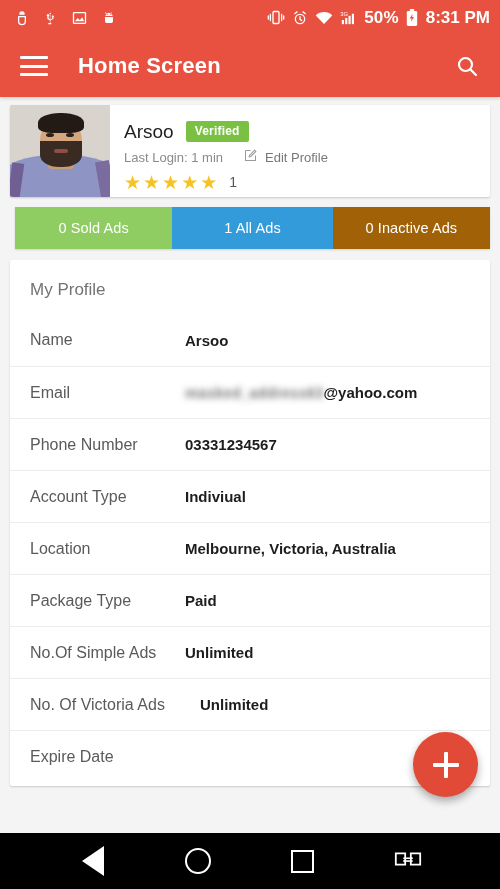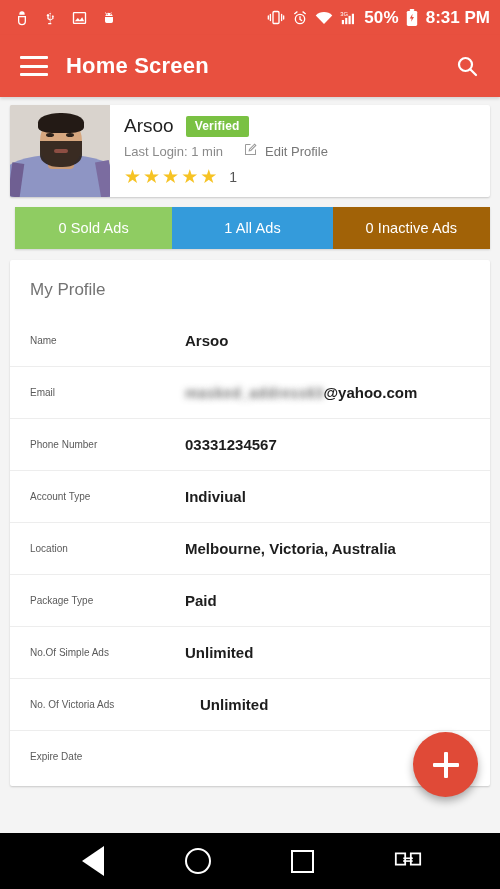--- a/index.html
+++ b/index.html
@@ -25,30 +25,30 @@
 
   
   .appbar {
     height: 62px; background: #e8503f; color: #fff;
     display: flex; align-items: center; padding: 0 18px 0 20px;
     flex: 0 0 62px; box-shadow: 0 2px 3px rgba(0,0,0,.13);
     position: relative; z-index: 5;
   }
   .hamburger { width: 28px; height: 20px; display: flex; flex-direction: column; justify-content: space-between; cursor: pointer; }
   .hamburger span { display: block; height: 3px; background: #fff; border-radius: 1px; }
-  .appbar-title { font-size: 22px; font-weight: 600; margin-left: 18px; letter-spacing: .2px; }
+  .appbar-title { font-size: 22px; font-weight: 600; margin-left: 30px; letter-spacing: .2px; }
   .appbar-spacer { flex: 1; }
   .search-btn { width: 30px; height: 30px; display: flex; align-items: center; justify-content: center; cursor: pointer; }
 
   
   .content { flex: 1; overflow: hidden; padding: 0; background: #f4f4f4; position: relative; }
 
   .card {
     background: #fff; margin: 8px 10px 0 10px;
-    border-radius: 2px; box-shadow: 0 1px 2px rgba(0,0,0,.18);
+    border-radius: 2px; box-shadow: 0 1px 2px rgba(0,0,0,.18); align-items: center;
   }
 
   
   .profile-card { display: flex; height: 92px; overflow: hidden; }
   .avatar {
     width: 100px; height: 92px; flex: 0 0 100px;
     background: linear-gradient(180deg,#ded8d2 0%, #cfc7c0 45%, #b9b0ab 100%);
     position: relative; overflow: hidden;
   }
   
@@ -88,21 +88,21 @@
   .tab.inactive { background: #a16207; }
 
   
   .detail-card { margin-top: 11px; padding: 0 0 4px 0; }
   .detail-title { font-size: 17px; color: #737373; padding: 20px 20px 14px 20px; }
   .row {
     display: flex; align-items: center;
     padding: 13px 20px; border-top: 1px solid #ededed;
     min-height: 52px;
   }
-  .row-label { font-size: 10px; color: #5a5a5a; flex: 0 0 155px; }
+  .row-label { font-size: 16px; color: #5a5a5a; flex: 0 0 155px; }
   .row-value { font-size: 15px; color: #1d1d1d; font-weight: bold; }
   .blurred-part {
     display: inline-block; color: transparent;
     text-shadow: 0 0 6px rgba(90,90,90,.85);
   }
   .row.wide .row-label { flex: 0 0 170px; }
 
   
   .fab {
     position: absolute; right: 22px; bottom: 36px;

